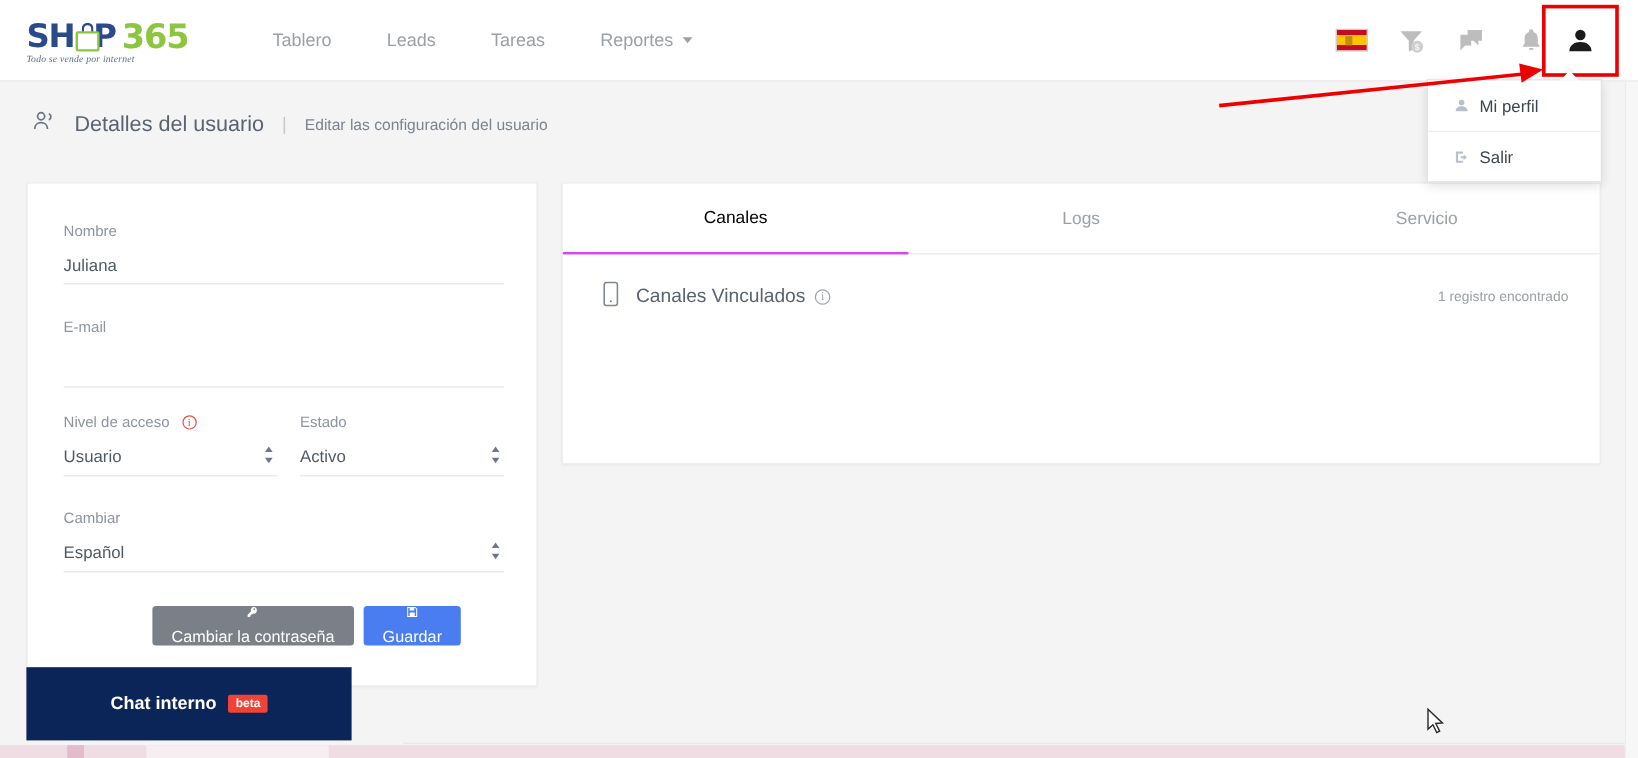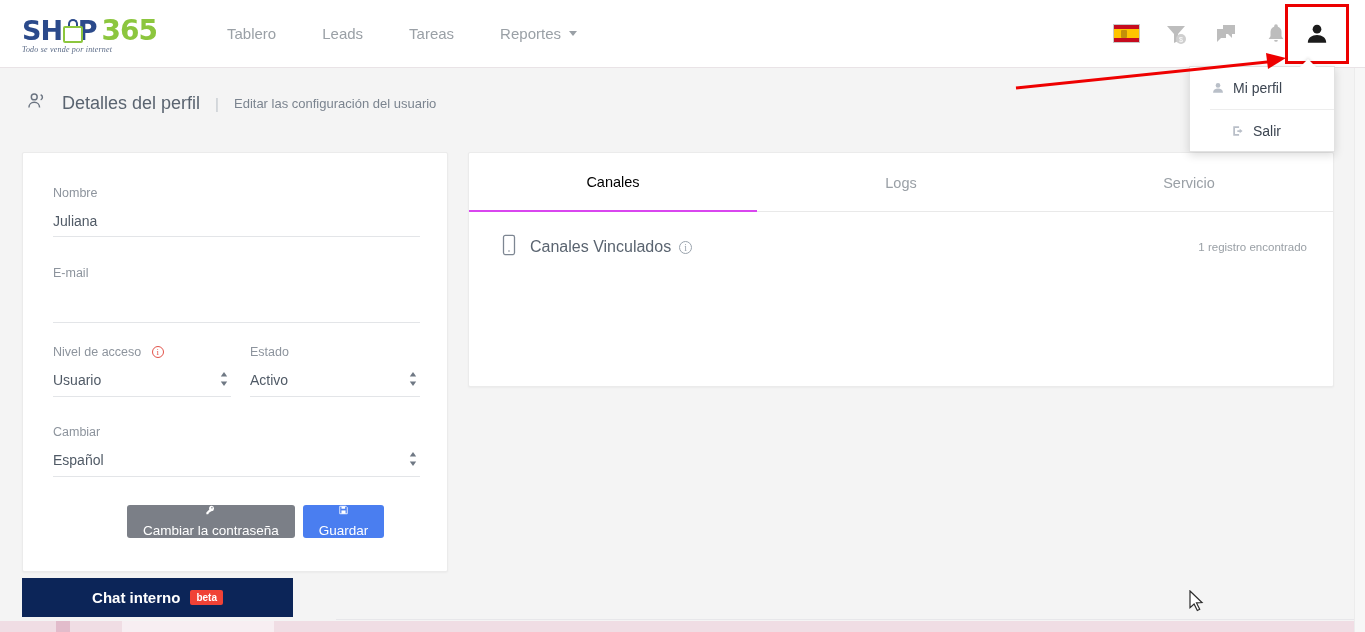--- a/index.html
+++ b/index.html
@@ -109,21 +109,21 @@
     position: absolute; right: 18px; top: -8px;
     width: 0; height: 0;
     border-left: 8px solid transparent; border-right: 8px solid transparent;
     border-bottom: 8px solid #fff;
     filter: drop-shadow(0 -2px 1px rgba(0,0,0,.08));
   }
   .dd-item {
     display: flex; align-items: center; height: 42px;
     padding-left: 21px; font-size: 14px; color: #3c4551; cursor: pointer;
   }
-  .dd-item + .dd-item { border-top: 1px solid #ededed; margin-left: 20px; }
+  .dd-item + .dd-item { border-top: 1px solid #ededed; }
   .dd-item .dd-ic { width: 22px; display: flex; align-items: center; }
 
   
   .pagehead {
     position: absolute; top: 68px; left: 0; width: 1365px; height: 70px;
     display: flex; align-items: center; padding-left: 26px;
   }
   .ph-title { font-size: 18px; color: #5a6470; margin-left: 14px; }
   .ph-div { color: #c3c8ce; margin: 0 15px; font-size: 15px; }
   .ph-sub { font-size: 13px; color: #7b848f; }
@@ -212,21 +212,21 @@
   }
   .toggle .knob {
     position: absolute; right: 1.5px; top: 1.5px;
     width: 14px; height: 14px; border-radius: 50%; background: #fff;
   }
   .chan-label { font-size: 12.5px; color: #636c78; margin-left: 11px; }
 
   
   .chatbar {
     position: absolute; left: 22px; bottom: 15px;
-    width: 271px; height: 39px;
+    width: 271px; height: 61px;
     background: #0c2558;
     display: flex; align-items: center; justify-content: center;
     cursor: pointer;
   }
   .chat-txt { color: #fff; font-size: 15px; font-weight: bold; }
   .beta {
     background: #f04236; color: #fff; font-size: 10px; font-weight: bold;
     padding: 2px 6px; border-radius: 2px; margin-left: 10px;
   }
 
@@ -357,21 +357,21 @@
   </div>
 
   <div class="pagehead">
     <span>
       <svg width="22" height="22" viewBox="0 0 24 24" fill="none" stroke="#6b7481" stroke-width="1.6">
         <circle cx="9" cy="7.5" r="3.2"></circle>
         <path d="M3.2 19c0-3.4 2.6-5.6 5.8-5.6s5.8 2.2 5.8 5.6"></path>
         <path d="M16 5.2a3 3 0 010 5.6"></path>
       </svg>
     </span>
-    <span class="ph-title">Detalles del perfil</span>
+    <span class="ph-title">Detalles del usuario</span>
     <span class="ph-div">|</span>
     <span class="ph-sub">Editar las configuración del usuario</span>
   </div>
 
   <div class="card-left">
 
     <div class="fgroup" style="left:30px; top:33px; width:367px;">
       <div class="flabel">Nombre</div>
       <input class="finput" value="Juliana" style="">
     </div>

